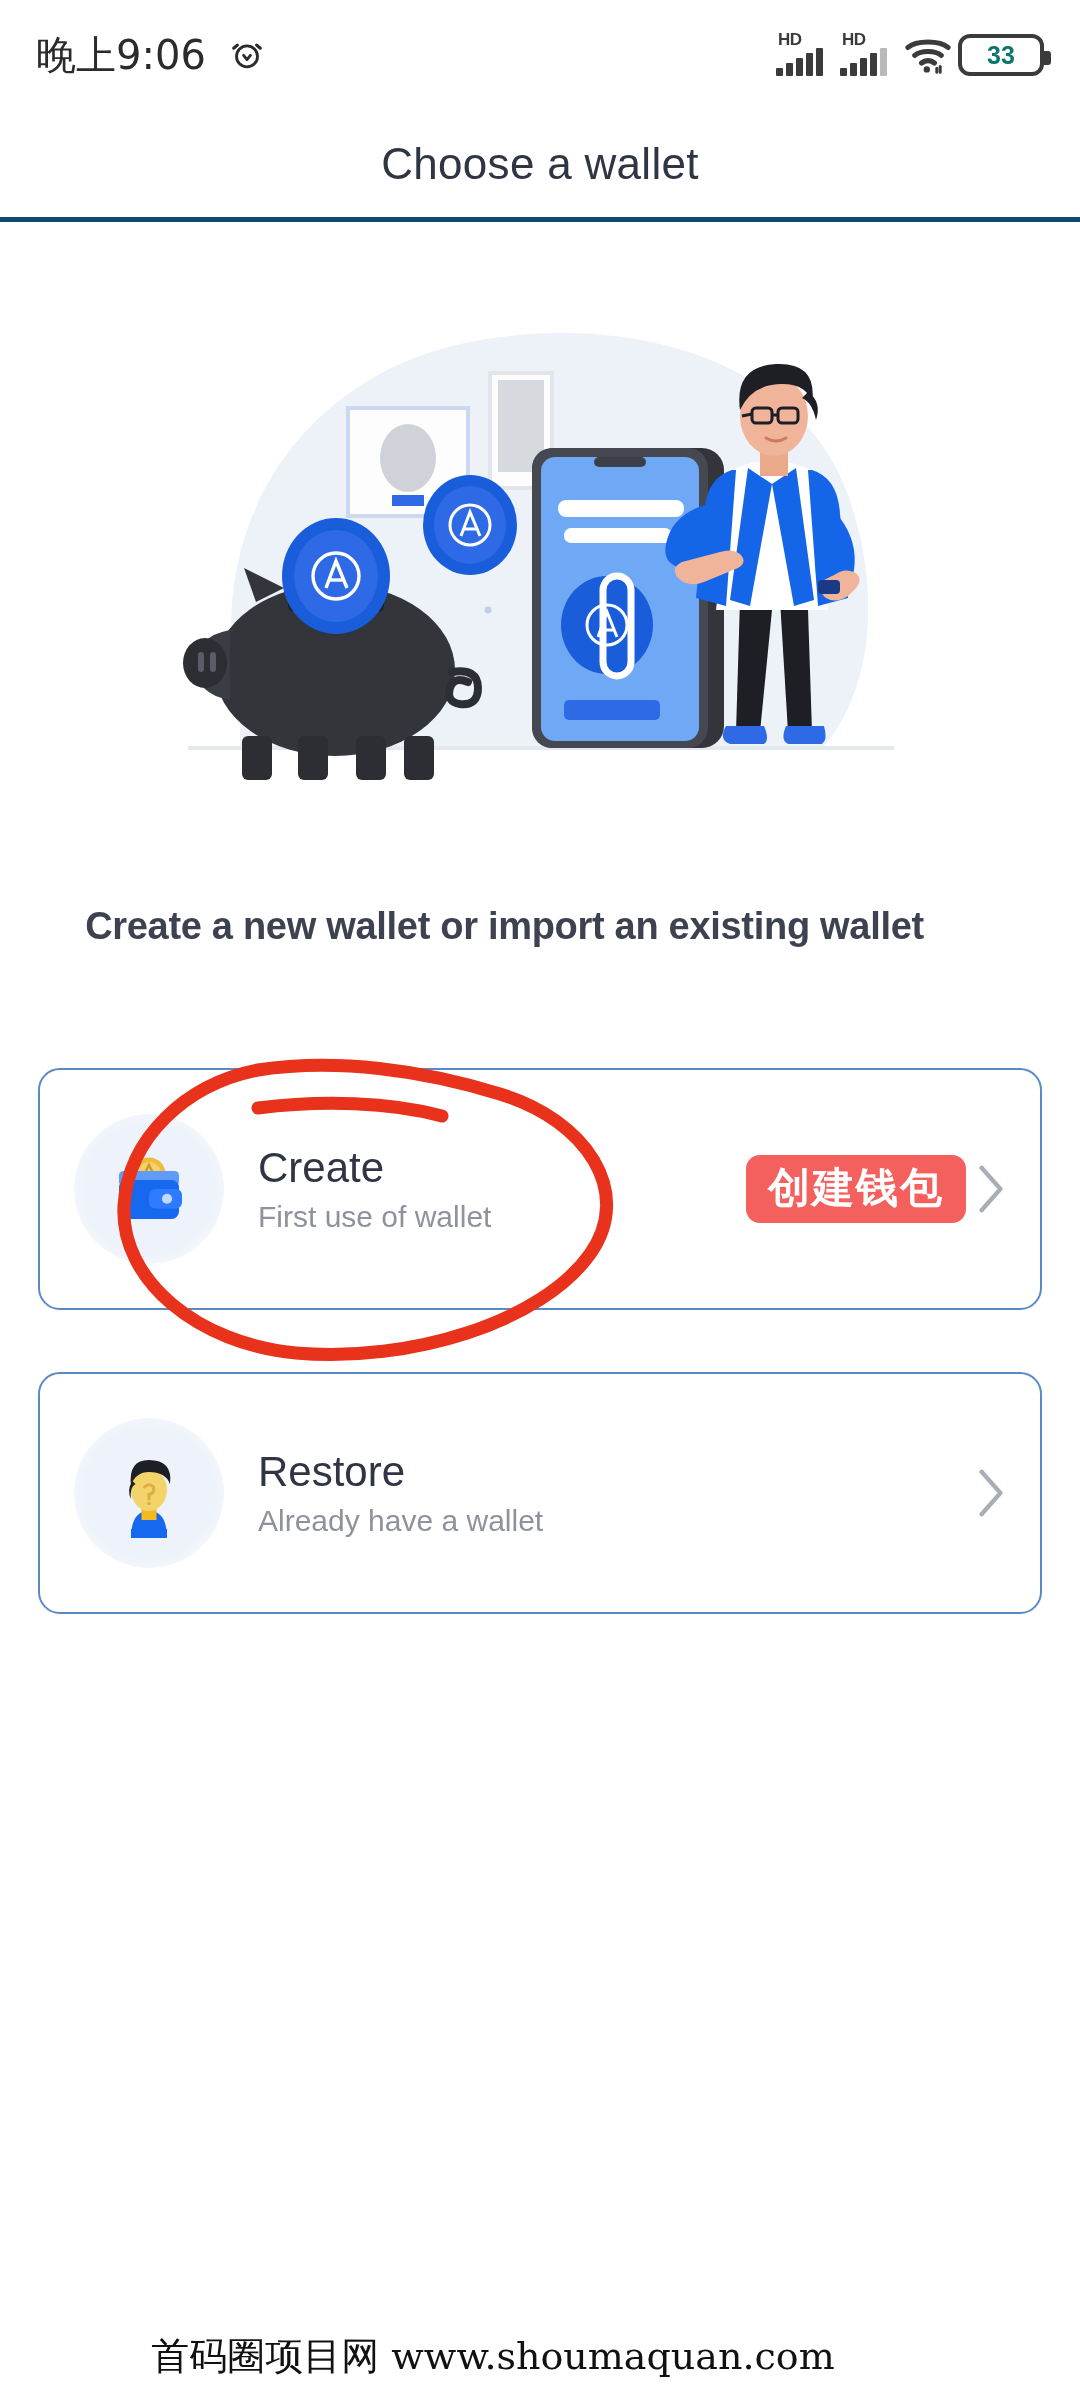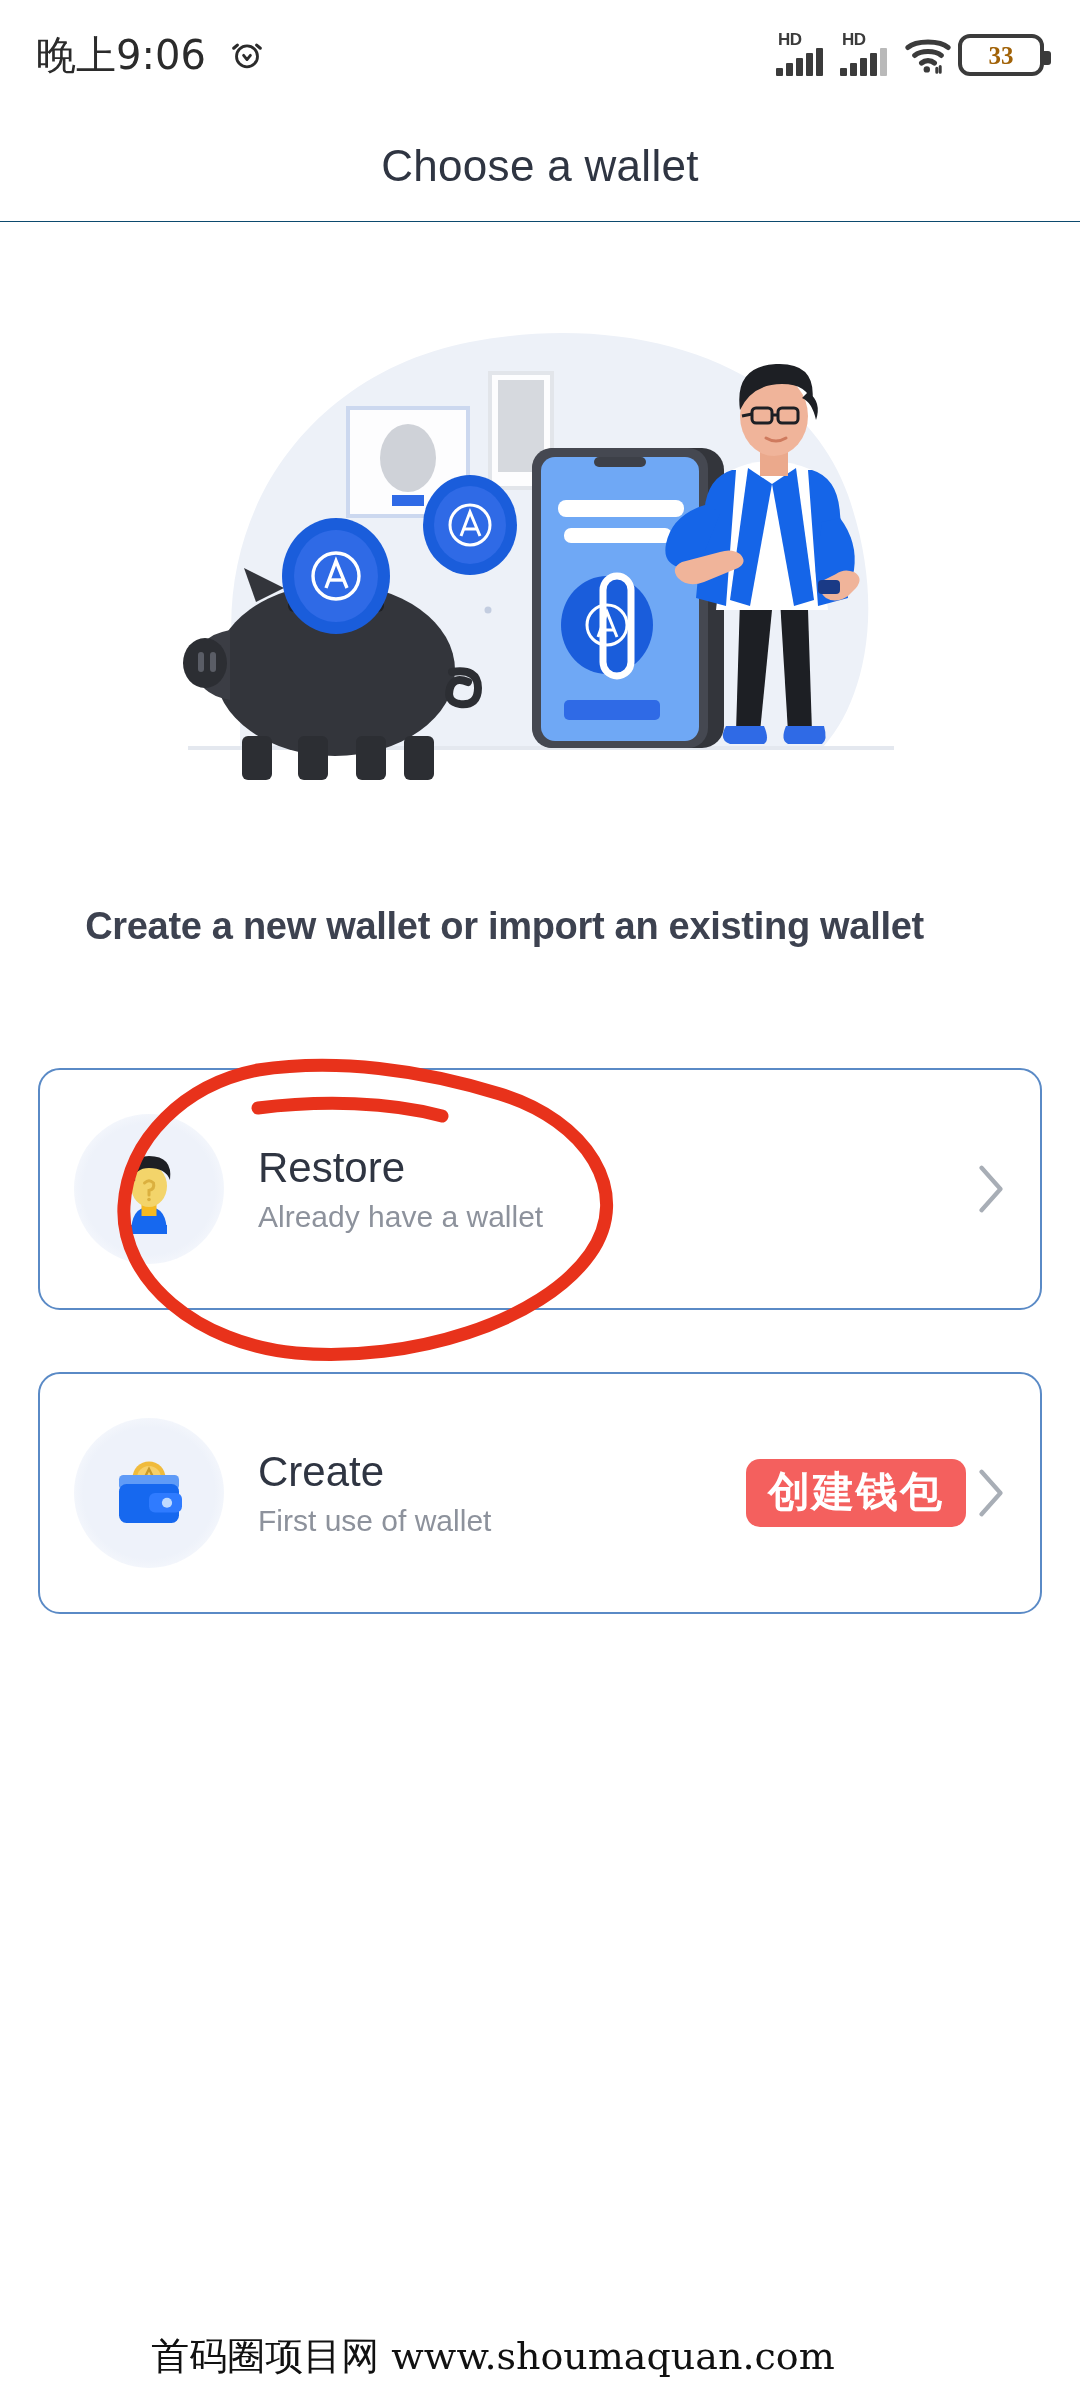--- a/index.html
+++ b/index.html
@@ -38,28 +38,28 @@
   .wifi-icon{ width:48px; height:40px; display:block; }
   .battery{
     position:relative; width:86px; height:42px;
     border:4px solid #3b3b3b; border-radius:12px;
     display:flex; align-items:center; justify-content:center;
   }
   .battery:after{
     content:""; position:absolute; right:-11px; top:13px;
     width:7px; height:14px; background:#3b3b3b; border-radius:0 3px 3px 0;
   }
-  .battery span{ font-size:25px; font-weight:700; color:#a16207; line-height:1;
-                 font-family:Liberation Serif, serif;}
+  .battery span{ font-size:25px; font-weight:700; color:#0f766e; line-height:1;
+                 font-family:Liberation Sans, sans-serif;}
 
   
   .header{
     position:absolute; top:110px; left:0; width:1080px; height:112px;
     display:flex; align-items:center; justify-content:center;
-    border-bottom:1px solid #0c4a6e;
+    border-bottom:5px solid #0c4a6e;
   }
   .header-title{ font-size:44px; color:#2f3542; font-weight:400; letter-spacing:0.3px; }
 
   
   .illus-wrap{
     position:absolute; top:260px; left:0; width:1080px; height:620px;
     display:flex; align-items:flex-end; justify-content:center;
   }
   .illus{ width:760px; height:600px; }
 
@@ -272,44 +272,20 @@
     </svg>
   </div>
 
   <div class="subtitle">Create a new wallet or import an existing wallet</div>
 
   <div class="cards">
 
     <div class="card">
       <div class="card-icon">
         <svg viewBox="0 0 64 64">
-          <path d="M20 62 q0 -18 12 -18 q12 0 12 18 Z" fill="#1668ef"></path>
-          <rect x="20" y="56" width="24" height="6" fill="#1668ef"></rect>
-          <path d="M27 40 l10 0 l0 10 l-10 0 Z" fill="#f5b921"></path>
-          <ellipse cx="32" cy="30" rx="12" ry="14" fill="#f3d46a"></ellipse>
-          <path d="M20 27 q-2 -17 12 -17 q16 0 14 16 q-3 -8 -14 -8 q-9 0 -12 9 Z" fill="#1d1f24"></path>
-          <path d="M21 24 q-4 6 -1 12 q-1 -8 3 -10 Z" fill="#1d1f24"></path>
-          <path d="M29 28 q3 -3 6 0 q1 4 -3 5 l0 3" fill="none" stroke="#dbb03f" stroke-width="2" stroke-linecap="round"></path>
-          <circle cx="32" cy="39" r="1.2" fill="#dbb03f"></circle>
-        </svg>
-      </div>
-      <div class="card-text">
-        <div class="card-title">Restore</div>
-        <div class="card-sub">Already have a wallet</div>
-      </div>
-      <div class="chev">
-        <svg viewBox="0 0 12 22">
-            <path d="M2 2 L10 11 L2 20" fill="none" stroke="#9aa0aa" stroke-width="1.8" stroke-linecap="round" stroke-linejoin="round"></path>
-          </svg>
-      </div>
-    </div>
-
-    <div class="card">
-      <div class="card-icon">
-        <svg viewBox="0 0 64 64">
           <ellipse cx="32" cy="22" rx="11" ry="11" fill="#f0bb3c"></ellipse>
           <ellipse cx="32" cy="22" rx="8" ry="8" fill="#f6d06a"></ellipse>
           <g fill="none" stroke="#c99b2a" stroke-width="1.6">
             <path d="M27 26 L32 16 L37 26"></path>
             <path d="M29 23 L35 23"></path>
           </g>
           <rect x="12" y="20" width="40" height="10" rx="3" fill="#5f9bf7"></rect>
           <rect x="12" y="26" width="40" height="26" rx="5" fill="#1668ef"></rect>
           <rect x="32" y="32" width="22" height="13" rx="4" fill="#2f7bff"></rect>
           <circle cx="44" cy="38.5" r="3.4" fill="#bedaff"></circle>
@@ -319,20 +295,44 @@
         <div class="card-title">Create</div>
         <div class="card-sub">First use of wallet</div>
       </div>
       <div class="badge">创建钱包</div>
       <div class="chev">
         <svg viewBox="0 0 12 22">
             <path d="M2 2 L10 11 L2 20" fill="none" stroke="#9aa0aa" stroke-width="1.8" stroke-linecap="round" stroke-linejoin="round"></path>
           </svg>
       </div>
     </div>
+
+    <div class="card">
+      <div class="card-icon">
+        <svg viewBox="0 0 64 64">
+          <path d="M20 62 q0 -18 12 -18 q12 0 12 18 Z" fill="#1668ef"></path>
+          <rect x="20" y="56" width="24" height="6" fill="#1668ef"></rect>
+          <path d="M27 40 l10 0 l0 10 l-10 0 Z" fill="#f5b921"></path>
+          <ellipse cx="32" cy="30" rx="12" ry="14" fill="#f3d46a"></ellipse>
+          <path d="M20 27 q-2 -17 12 -17 q16 0 14 16 q-3 -8 -14 -8 q-9 0 -12 9 Z" fill="#1d1f24"></path>
+          <path d="M21 24 q-4 6 -1 12 q-1 -8 3 -10 Z" fill="#1d1f24"></path>
+          <path d="M29 28 q3 -3 6 0 q1 4 -3 5 l0 3" fill="none" stroke="#dbb03f" stroke-width="2" stroke-linecap="round"></path>
+          <circle cx="32" cy="39" r="1.2" fill="#dbb03f"></circle>
+        </svg>
+      </div>
+      <div class="card-text">
+        <div class="card-title">Restore</div>
+        <div class="card-sub">Already have a wallet</div>
+      </div>
+      <div class="chev">
+        <svg viewBox="0 0 12 22">
+            <path d="M2 2 L10 11 L2 20" fill="none" stroke="#9aa0aa" stroke-width="1.8" stroke-linecap="round" stroke-linejoin="round"></path>
+          </svg>
+      </div>
+    </div>
   </div>
 
   <div class="annot">
     <svg viewBox="0 0 620 320">
       <path d="M168 22 C96 36 38 90 34 158 C30 232 108 296 206 305 C320 315 452 274 500 206
                C544 144 496 72 410 46 C332 22 246 10 168 22 Z" fill="none" stroke="#e8321b" stroke-width="13" stroke-linecap="round" stroke-linejoin="round"></path>
       <path d="M168 60 C232 52 300 54 352 68" fill="none" stroke="#e8321b" stroke-width="13" stroke-linecap="round"></path>
     </svg>
   </div>
 

